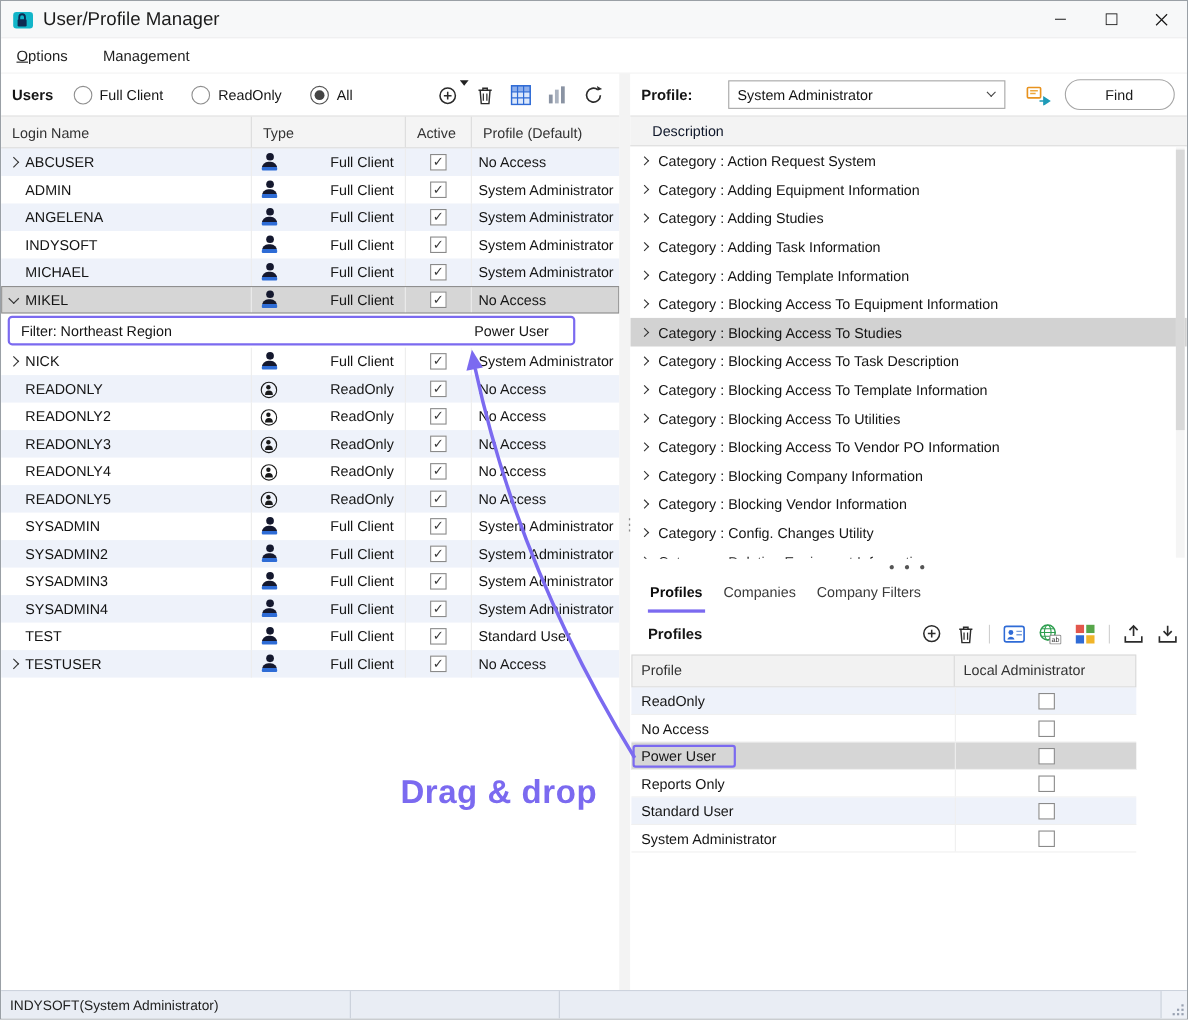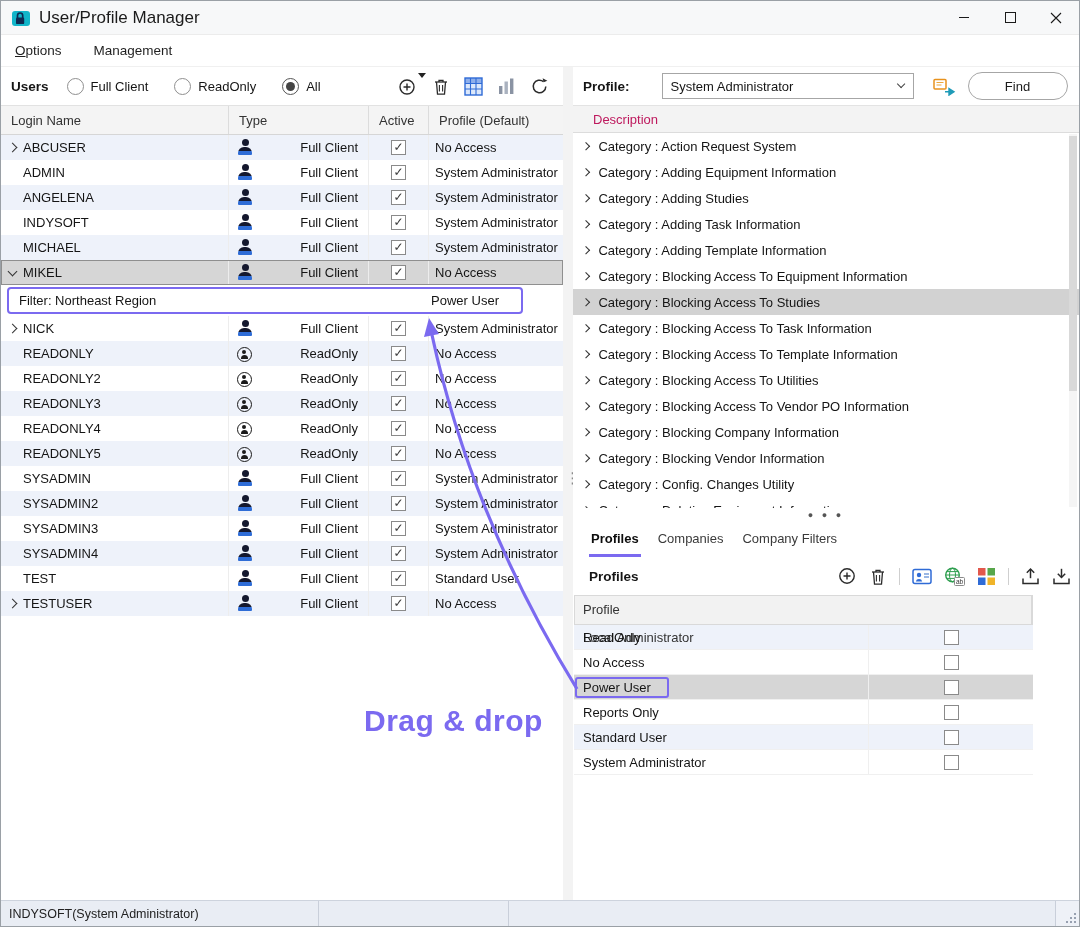--- a/index.html
+++ b/index.html
@@ -63,37 +63,37 @@
   .cb.active::after, .cb.checked::after { content:"✓"; color:#3c3c3c; margin-top:-1px; }
   .filter-row { height:27px; margin:2px 40px 2px 6px; border:2px solid var(--accent,#7b6af0); border-radius:4px; display:flex; align-items:center; justify-content:space-between; padding:0 22px 0 10px; background:#fff; }
   
   .profile-bar { height:38px; display:flex; align-items:center; padding:0 4px 0 10px; }
   .profile-label { font-weight:700; font-size:13.5px; }
   .combo { width:252px; height:26px; margin-left:32px; border:1px solid #a6a6a6; background:#fff; display:flex; align-items:center; padding-left:8px; }
   .combo-arrow { margin-left:auto; width:22px; display:flex; justify-content:center; }
   .dn { display:inline-block; border:solid #444; border-width:0 1.4px 1.4px 0; padding:2.6px; transform:rotate(45deg); margin-top:-3px; }
   .copy-icon { margin-left:18px; display:flex; }
   .find-btn { margin-left:12px; width:100px; height:28px; border:1px solid #a6a6a6; background:#fff; border-radius:14px; font-family:inherit; font-size:13px; color:#1b1b1b; }
-  .desc-header { height:28px; background:#f3f3f3; border-top:1px solid #e3e3e3; border-bottom:1px solid #dcdcdc; line-height:27px; padding-left:20px; color:#be185d; }
+  .desc-header { height:28px; background:#f3f3f3; border-top:1px solid #e3e3e3; border-bottom:1px solid #dcdcdc; line-height:27px; padding-left:20px; color:#0f172a; }
   .cat-list { height:375px; overflow:hidden; }
   .cat-row { height:26px; display:flex; align-items:center; padding-left:8px; }
   .cat-row .chev { margin:0 9px 0 2px; width:6.4px; height:6.4px; border-width:0 1.4px 1.4px 0; }
   .cat-row.selected { background:#d2d2d2; }
   .cat-scrollbar { position:absolute; right:2px; top:67px; width:8px; height:373px; background:#f5f5f5; }
   .cat-thumb { position:absolute; top:2px; left:0; width:8px; height:255px; background:#d9d9d9; }
   .h-splitter { height:14px; display:flex; align-items:center; justify-content:center; color:#555; font-size:9px; letter-spacing:3px; }
   
   .tabbar { height:35px; display:flex; align-items:flex-end; padding-left:16px; gap:15px; }
   .tab { padding:0 2px 8px; color:#3a3a3a; border-bottom:3px solid transparent; }
   .tab.active { color:#0d0d0d; font-weight:700; border-bottom-color:var(--accent,#7b6af0); }
   .profiles-toolbar { height:38px; display:flex; align-items:center; padding:0 8px 0 16px; }
   .profiles-title { font-weight:700; font-size:13.5px; }
   .pt-icons { margin-left:auto; display:flex; align-items:center; gap:12px; }
   .profiles-table { width:459px; margin-left:1px; }
-  .p-head { display:flex; height:30px; background:#f2f2f2; border:1px solid #d9d9d9; color:#333;flex-direction:column; }
+  .p-head { display:flex; height:30px; background:#f2f2f2; border:1px solid #d9d9d9; color:#333; }
   .ph-name { flex:1; line-height:28px; padding-left:8px; border-right:1px solid #d9d9d9; }
   .ph-admin { width:164px; line-height:28px; padding-left:8px; }
   .p-row { display:flex; height:25px; align-items:center; border-bottom:1px solid #f0f0f0; }
   .p-row.alt { background:var(--row_alt,#eef2fa); }
   .p-row.selected { background:var(--selection,#d6d6d6); }
   .pc-name { flex:1; height:100%; display:flex; align-items:center; padding-left:1px; border-right:1px solid #efefef; }
   .name-wrap { display:inline-block; padding:1px 6px; min-width:94px; border:2px solid transparent; border-radius:3px; }
   .p-row.highlight .name-wrap { border-color:var(--accent,#7b6af0); }
   .pc-admin { width:164px; display:flex; justify-content:center; }
   
@@ -553,21 +553,21 @@
             <span>Category : Blocking Access To Equipment Information</span>
           </div>
 
           <div class="cat-row selected">
             <span class="chev"></span>
             <span>Category : Blocking Access To Studies</span>
           </div>
 
           <div class="cat-row">
             <span class="chev"></span>
-            <span>Category : Blocking Access To Task Information</span>
+            <span>Category : Blocking Access To Task Description</span>
           </div>
 
           <div class="cat-row">
             <span class="chev"></span>
             <span>Category : Blocking Access To Template Information</span>
           </div>
 
           <div class="cat-row">
             <span class="chev"></span>
             <span>Category : Blocking Access To Utilities</span>

